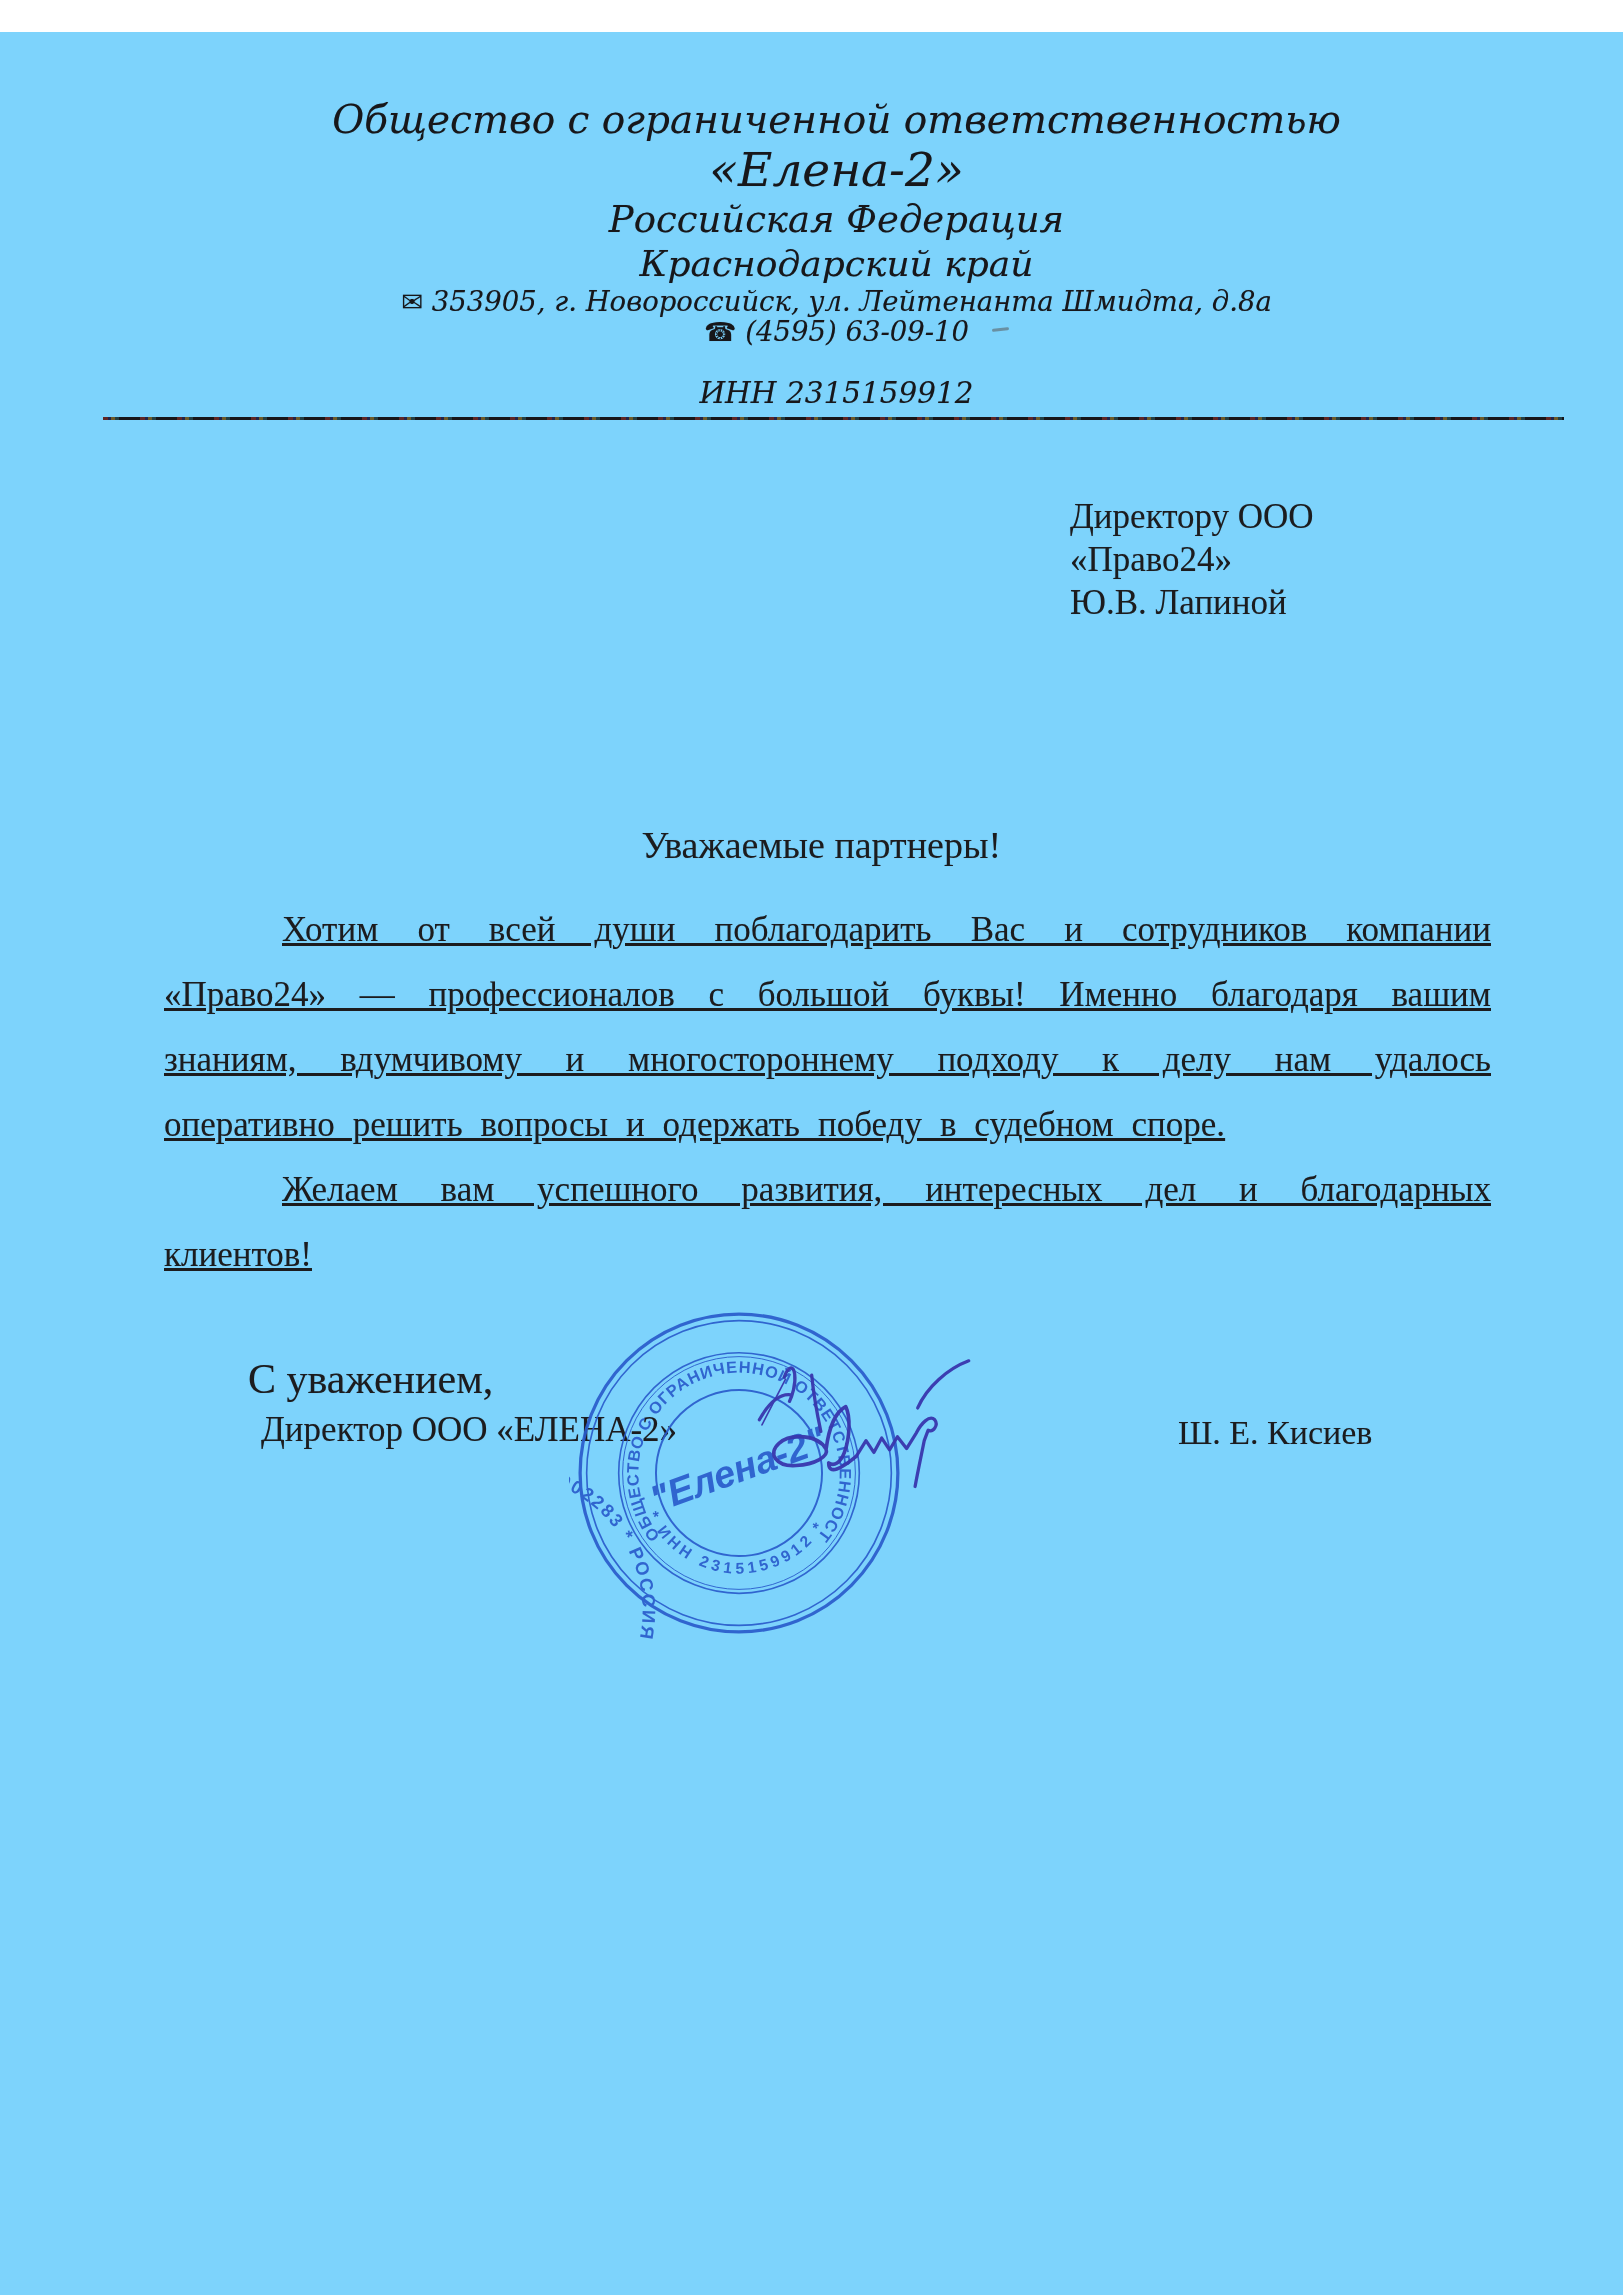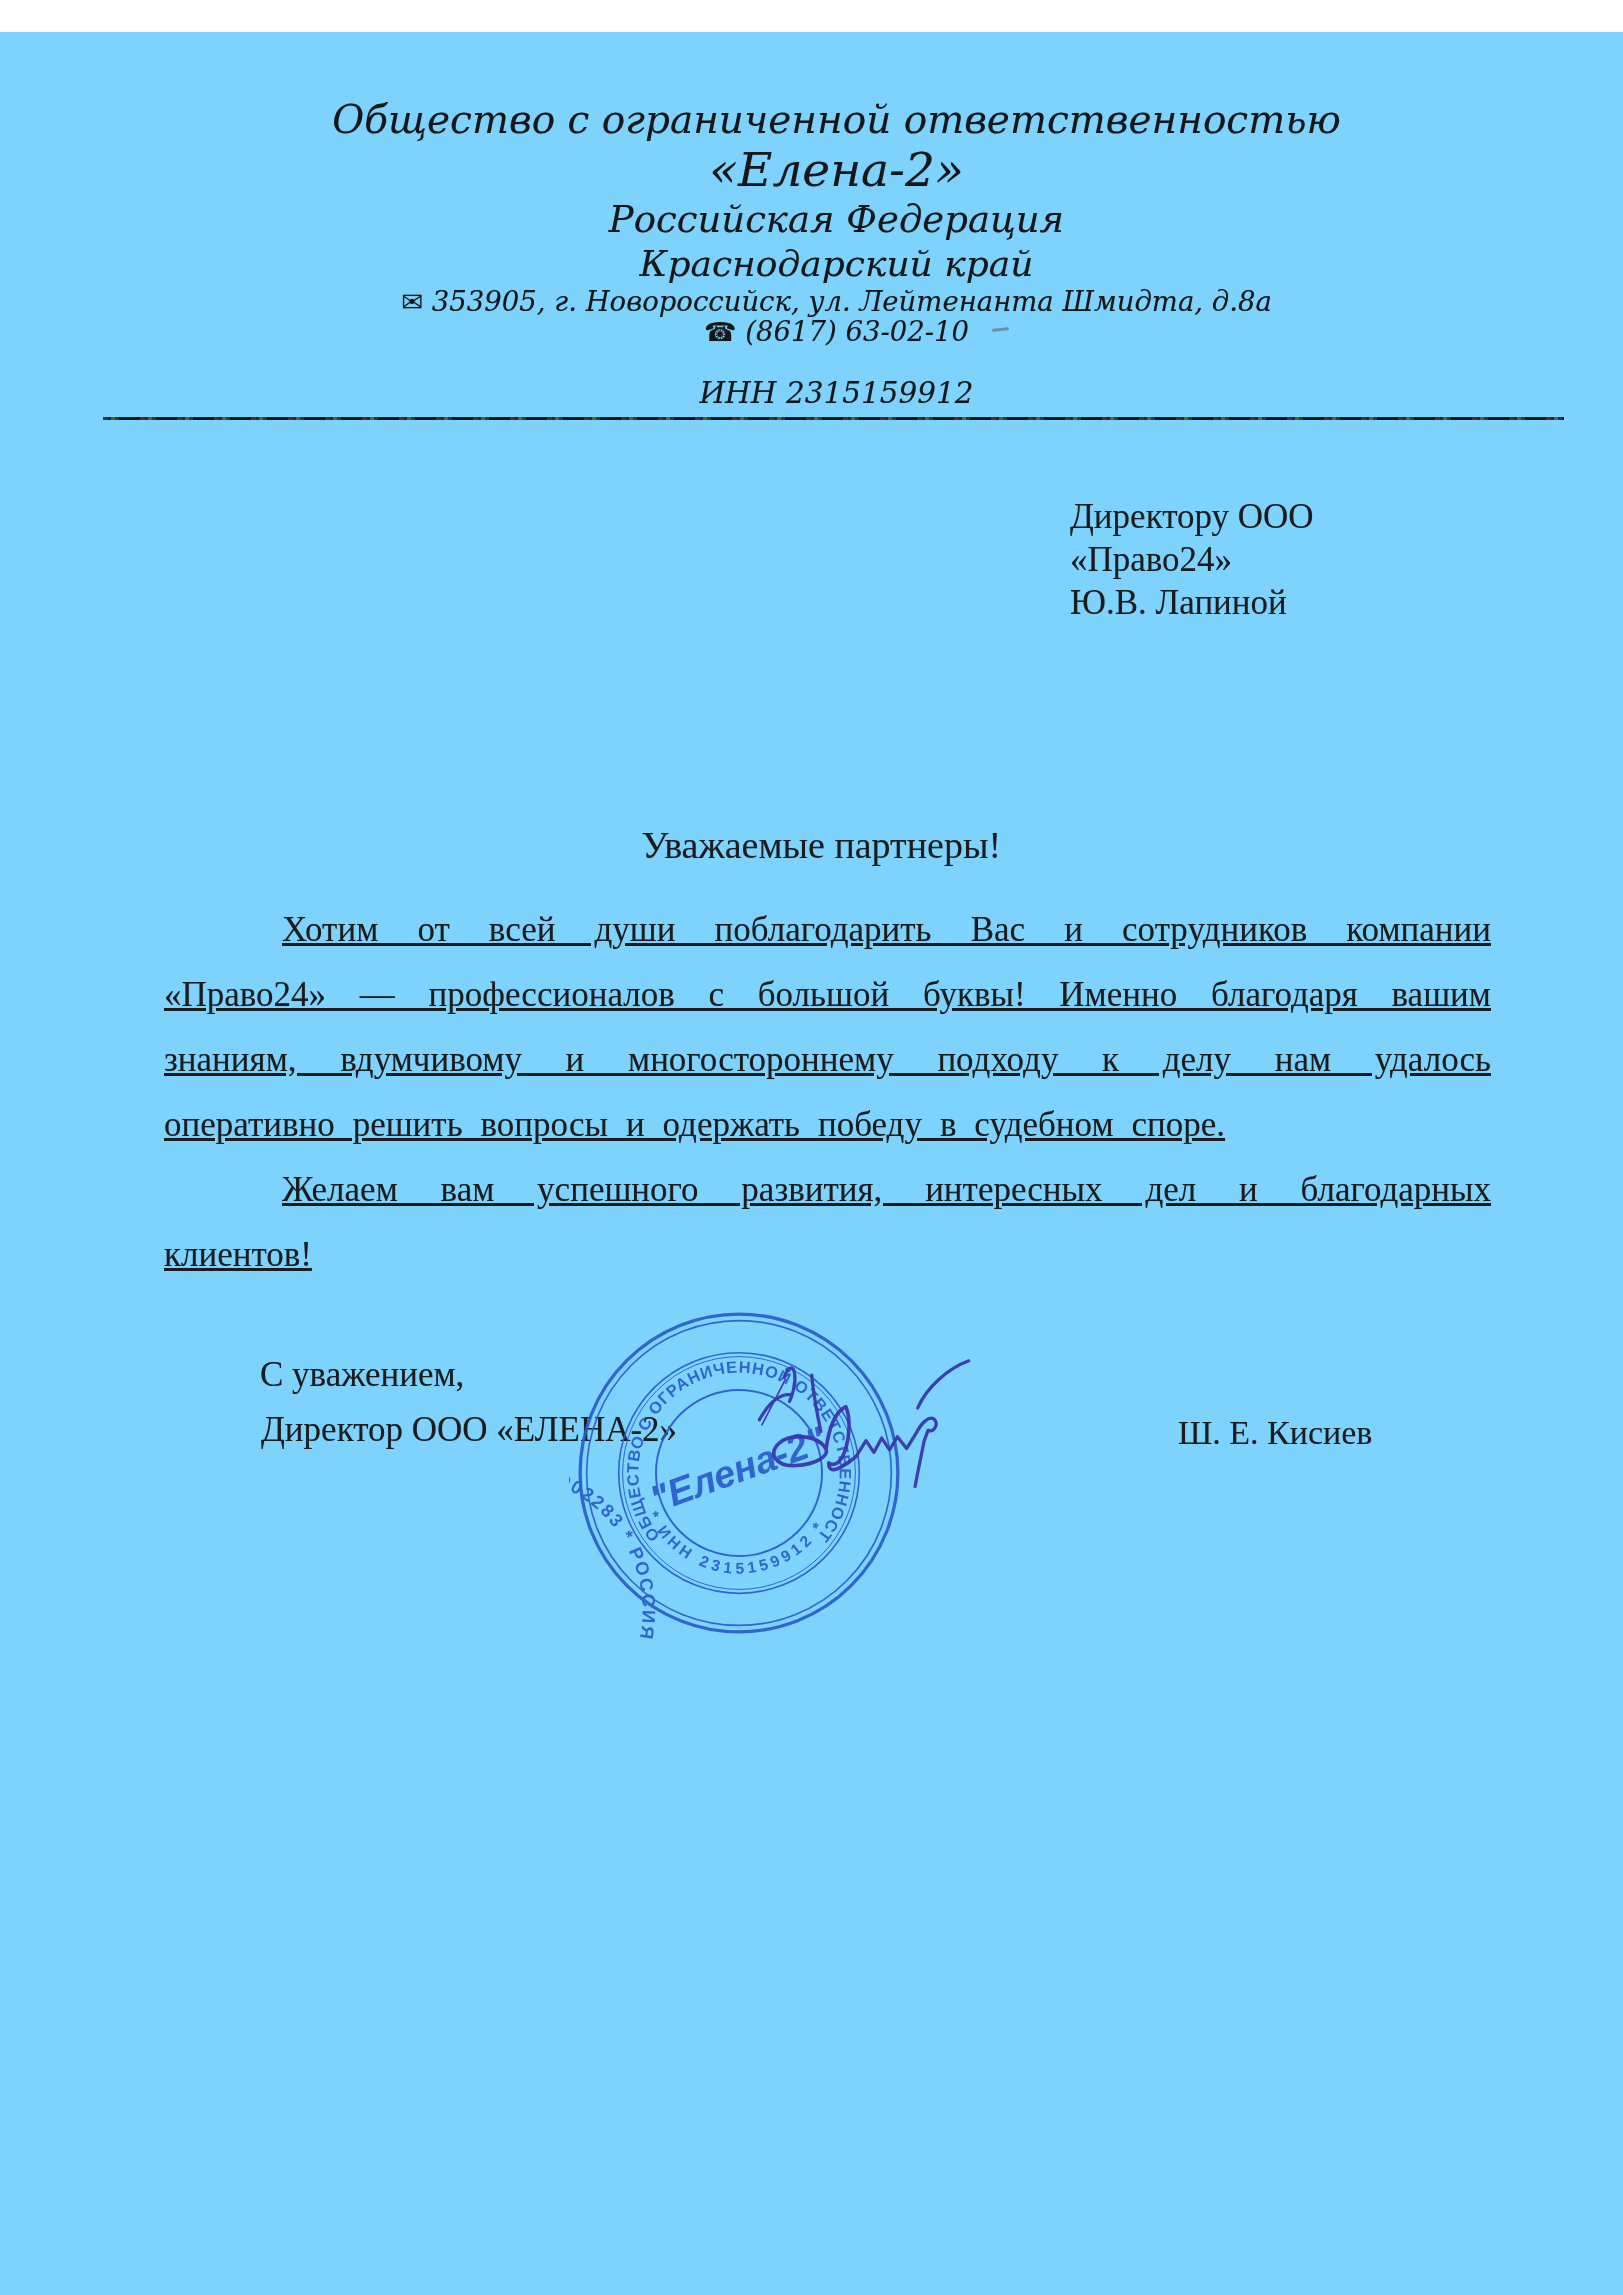--- a/index.html
+++ b/index.html
@@ -34,40 +34,40 @@
   .salutation{left:0;top:791px;width:1623px;text-align:center;transform:translateX(9.8px);
     font-size:38px;text-shadow:0 0 0.7px rgba(20,20,30,.3);}
   
   .bodytext{left:164px;top:865px;width:1327px;font-size:35px;
     text-shadow:0 0 0.7px rgba(20,20,30,.3);}
   .bline{height:65px;line-height:65px;white-space:nowrap;text-decoration:underline;}
   .bline.just{white-space:normal;text-align:justify;text-align-last:justify;}
   .bline.indent{padding-left:118px;}
   .bline.wide{word-spacing:9.2px;}
   
-  .regards{left:260px;top:1323px;font-size:35px;text-shadow:0 0 0.7px rgba(20,20,30,.3);}
+  .regards{left:248px;top:1323px;font-size:42px;text-shadow:0 0 0.7px rgba(20,20,30,.3);}
   .cl-title{left:261px;top:1378px;font-size:35px;white-space:nowrap;text-shadow:0 0 0.7px rgba(20,20,30,.3);}
   .cl-signer{left:1178px;top:1382px;font-size:34px;white-space:nowrap;text-shadow:0 0 0.7px rgba(20,20,30,.3);text-align:right;}
   
   .stamp{left:569px;top:1271px;opacity:.92;}
   .stamp text{font-family:"Liberation Sans", sans-serif;font-weight:bold;}
   .sig{left:707px;top:1296px;opacity:.95;}
 </style>
 </head>
 <body>
 
 <div class="page">
 
   <div>
     <div class="abs lh-line lh-org">Общество с ограниченной ответственностью</div>
     <div class="abs lh-line lh-company">«Елена-2»</div>
     <div class="abs lh-line lh-country">Российская Федерация</div>
     <div class="abs lh-line lh-region">Краснодарский край</div>
     <div class="abs lh-line lh-address"><span class="lh-ico">✉</span> <span>353905, г. Новороссийск, ул. Лейтенанта Шмидта, д.8а</span></div>
-    <div class="abs lh-line lh-phone"><span class="lh-ico">☎</span> <span>(8617) 63-02-10</span></div>
+    <div class="abs lh-line lh-phone"><span class="lh-ico">☎</span> <span>(4595) 63-09-10</span></div>
     <div class="abs lh-line lh-inn">ИНН 2315159912</div>
     <div class="abs smudge"></div>
     <div class="abs rule"></div>
   </div>
 
   <div class="abs addressee">
     <div>Директору ООО</div>
     <div>«Право24»</div>
     <div>Ю.В. Лапиной</div>
   </div>

